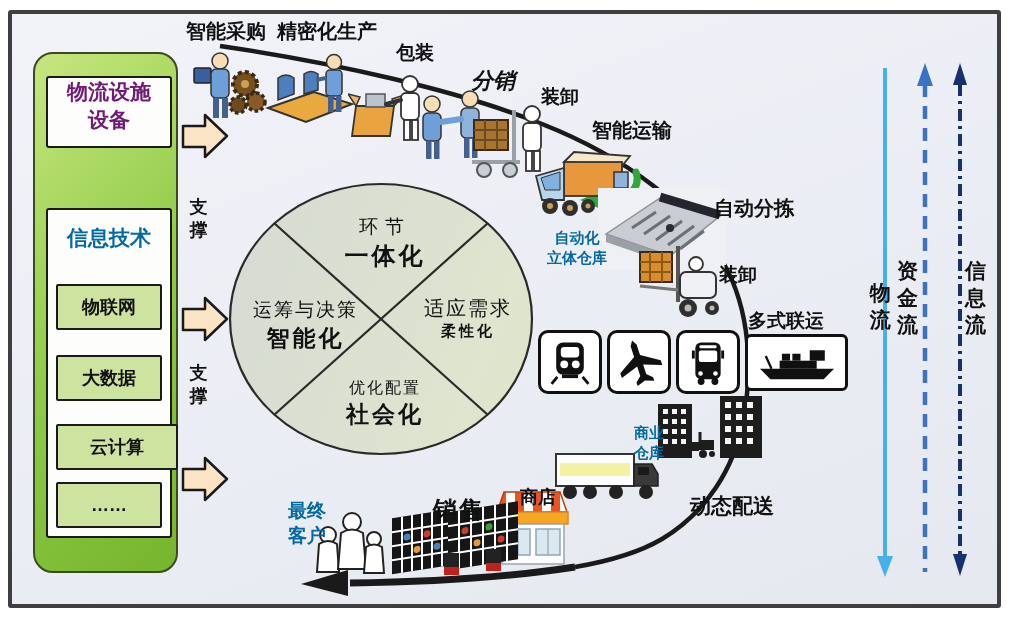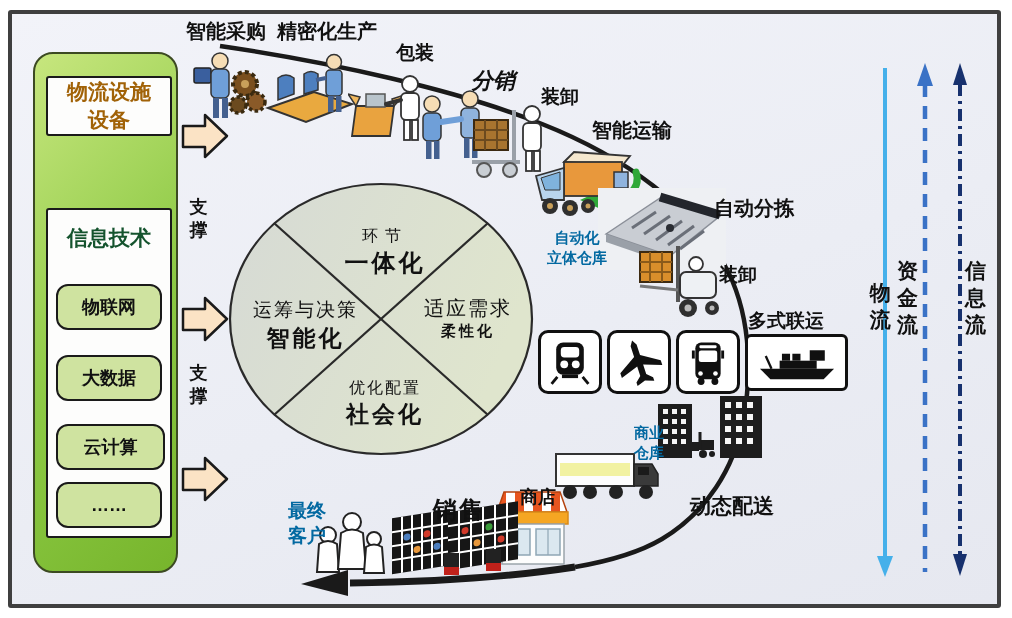--- a/index.html
+++ b/index.html
@@ -8,21 +8,21 @@
   .frame{position:absolute;left:8px;top:10px;width:993px;height:598px;box-sizing:border-box;
          border:4px solid #3f3f3f;border-radius:3px;
          background:linear-gradient(160deg,#f2f3f9 0%,#ebedf4 55%,#e6e8f0 100%);z-index:0;}
   .overlay{position:absolute;left:0;top:0;z-index:1;}
   .panel{position:absolute;left:33px;top:52px;width:145px;height:521px;box-sizing:border-box;
          border:2px solid #3c4a22;border-radius:20px;
          background:linear-gradient(135deg,#c7e67e 0%,#8cc944 55%,#77b52c 100%);z-index:2;}
   .wbox{position:absolute;box-sizing:border-box;background:#fdfdfc;border:2.5px solid #1a1a1a;
         border-radius:3px;z-index:3;}
   .gitem{position:absolute;box-sizing:border-box;background:#cfe3a0;border:2px solid #1a1a1a;
-         border-radius:12px;z-index:4;display:flex;align-items:center;justify-content:center;
+         border-radius:2px;z-index:4;display:flex;align-items:center;justify-content:center;
          font-weight:bold;font-size:18px;color:#111;}
   .lbl{position:absolute;font-weight:bold;color:#111;white-space:nowrap;z-index:6;}
   .lbl2{position:absolute;font-weight:bold;color:#0369a1;text-align:center;z-index:6;line-height:1.3;}
   .vlabel{position:absolute;font-weight:bold;color:#111;width:1.18em;word-break:break-all;
           line-height:1.28;text-align:center;z-index:6;}
   .q{position:absolute;text-align:center;color:#111;z-index:4;}
   .q .l1{font-weight:normal;}
   .q .l2{font-weight:bold;}
   .circleSvg{position:absolute;left:226px;top:180px;z-index:3;}
   .icon{position:absolute;z-index:4;}
@@ -63,48 +63,48 @@
       <polygon points="925,63 917,86 933,86" fill="#3a72c6"></polygon>
     </g>
     <g>
       <line x1="960" y1="84" x2="960" y2="556" stroke="#17316e" stroke-width="4" stroke-dasharray="12 5 3 5"></line>
       <polygon points="960,63 953,85 967,85" fill="#17316e"></polygon>
       <polygon points="960,576 953,554 967,554" fill="#17316e"></polygon>
     </g>
   </svg>
 
   <div class="panel"></div>
-  <div class="wbox" style="left:46px;top:76px;width:126px;height:60px;display:flex;flex-direction:column;align-items:center;justify-content:center;font-weight:bold;font-size:21px;line-height:1.35;color:#a16207;">
+  <div class="wbox" style="left:46px;top:76px;width:126px;height:72px;display:flex;flex-direction:column;align-items:center;justify-content:flex-start;font-weight:bold;font-size:21px;line-height:1.35;color:#701a75;">
     <span>物流设施</span>
     <span>设备</span>
   </div>
   <div class="wbox" style="left:46px;top:208px;width:126px;height:330px;">
-    <div style="text-align:center;font-weight:bold;font-size:21px;color:#14532d;margin-top:14px;">信息技术</div>
+    <div style="text-align:center;font-weight:bold;font-size:21px;color:#0369a1;margin-top:14px;">信息技术</div>
   </div>
   <div class="gitem" style="left:56px;top:284px;width:106px;height:46px;">物联网</div>
   <div class="gitem" style="left:56px;top:355px;width:106px;height:46px;">大数据</div>
-  <div class="gitem" style="left:56px;top:424px;width:109px;height:46px;">云计算</div>
+  <div class="gitem" style="left:56px;top:424px;width:122px;height:46px;">云计算</div>
   <div class="gitem" style="left:56px;top:482px;width:106px;height:46px;">……</div>
 
   <div class="vlabel" style="left:188px;top:196px;font-size:18px;">支撑</div>
   <div class="vlabel" style="left:188px;top:362px;font-size:18px;">支撑</div>
 
   <svg class="circleSvg" width="310" height="278" viewBox="0 0 310 278">
     <defs>
       <linearGradient id="cg" x1="0" y1="0" x2="1" y2="0.35">
         <stop offset="0" stop-color="#d6dad5"></stop>
           <stop offset="1" stop-color="#dfe5cd"></stop>
       </linearGradient>
     </defs>
     <ellipse cx="155" cy="139" rx="151" ry="135" fill="url(#cg)" stroke="#2a2a2a" stroke-width="2.2"></ellipse>
     <line x1="48" y1="43" x2="262" y2="235" stroke="#2a2a2a" stroke-width="2.2"></line>
     <line x1="262" y1="43" x2="48" y2="235" stroke="#2a2a2a" stroke-width="2.2"></line>
   </svg>
   <div class="q" style="left:315px;top:214px;width:140px;">
-    <div class="l1" style="font-size:16px;letter-spacing:7px;margin-top:12px;">环节</div>
+    <div class="l1" style="font-size:19px;letter-spacing:7px;">环节</div>
     <div class="l2" style="font-size:24px;letter-spacing:3px;">一体化</div>
   </div>
   <div class="q" style="left:228px;top:297px;width:155px;">
     <div class="l1" style="font-size:19px;letter-spacing:2px;">运筹与决策</div>
     <div class="l2" style="font-size:23px;letter-spacing:3px;">智能化</div>
   </div>
   <div class="q" style="left:406px;top:295px;width:124px;">
     <div class="l1" style="font-size:20px;letter-spacing:2px;">适应需求</div>
     <div class="l2" style="font-size:15px;letter-spacing:3px;">柔性化</div>
   </div>

